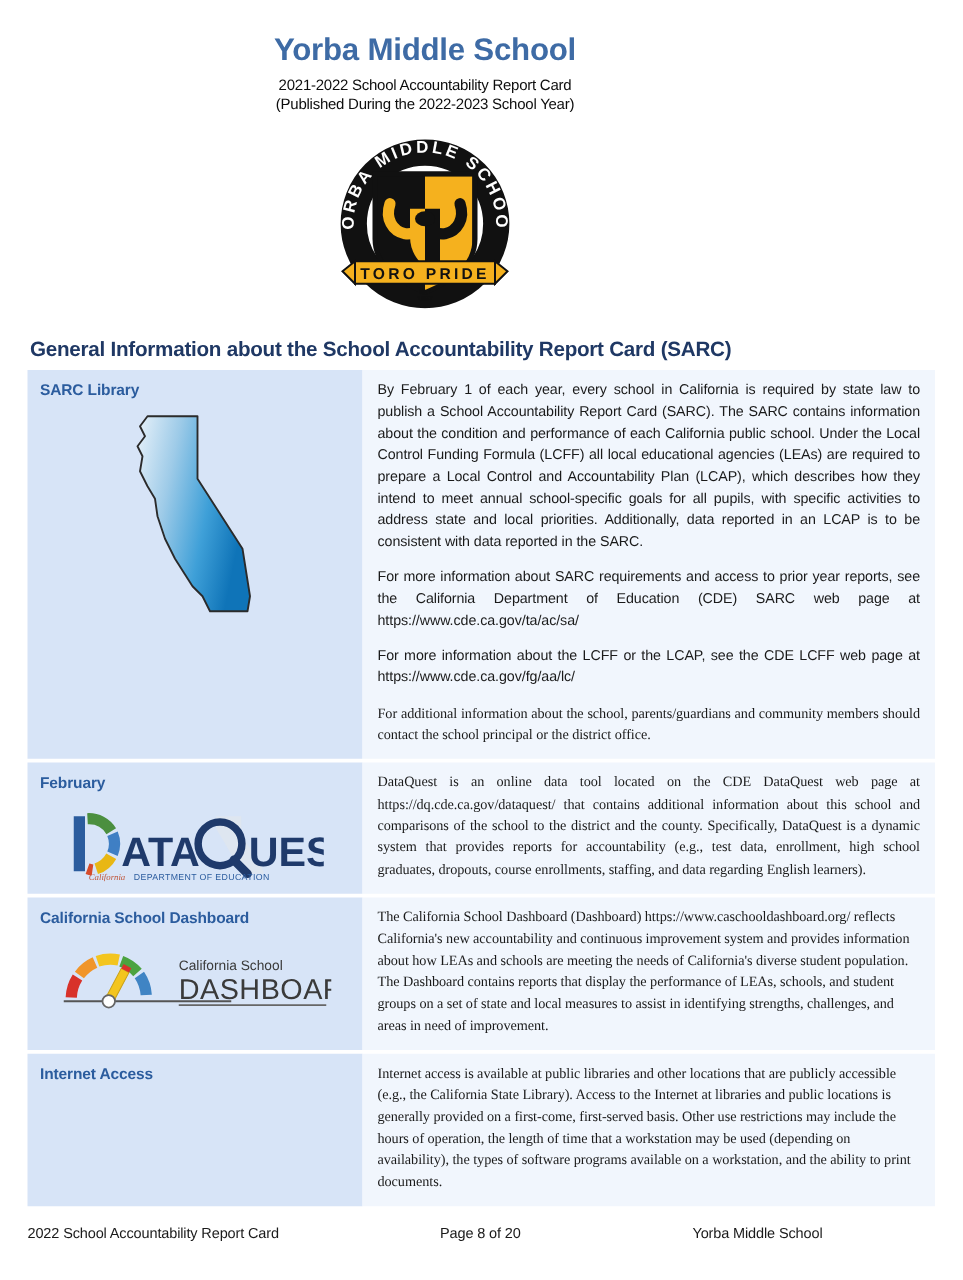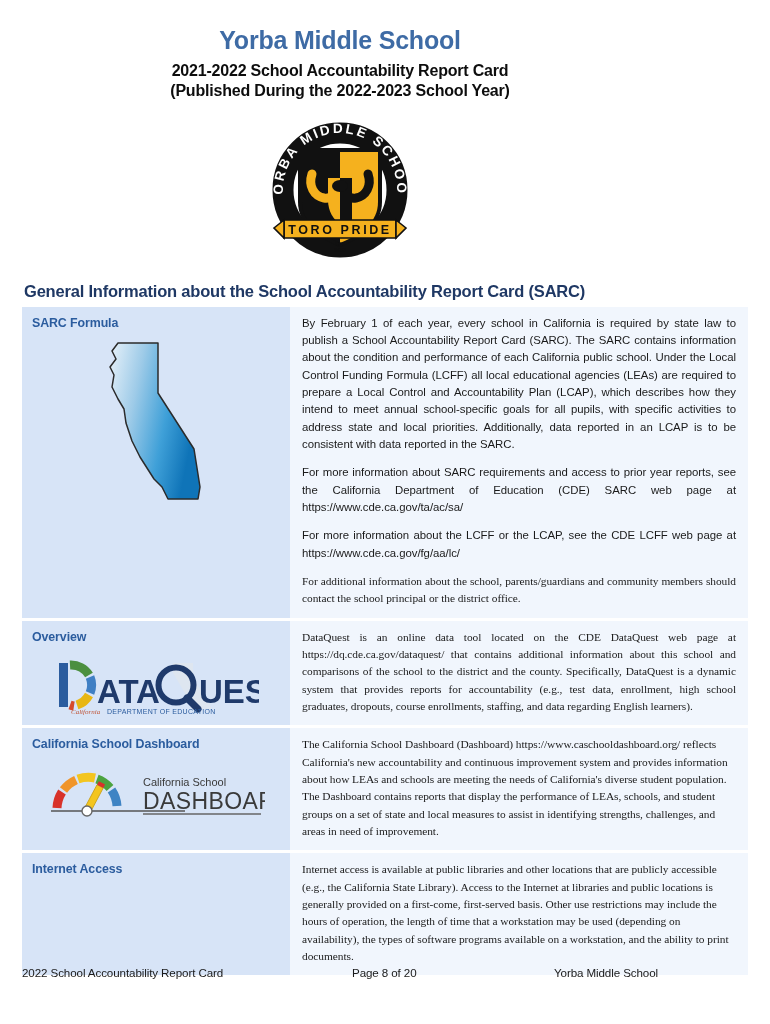--- a/index.html
+++ b/index.html
@@ -19,21 +19,21 @@
     padding:0 22px;
   }
 
   
   .doc-header{ text-align:center; padding-top:26px; }
   .school-title{
     font-size:25px; font-weight:bold; color:#3e6ba5;
     letter-spacing:-0.2px; line-height:1.15; margin:0;
   }
   .report-title{
-    font-size:16px; font-weight:bold; color:#0d0d0d;
+    font-size:12px; font-weight:normal; color:#0d0d0d;
     line-height:1.28; margin:6px 0 0 0; letter-spacing:-0.2px;
   }
   .report-title .l2{ display:block;text-align:center; }
 
   
   .crest-wrap{ display:flex; justify-content:center; margin-top:14px; }
 
   
   .section-heading{
     font-size:16.5px; font-weight:bold; color:#1f3864;
@@ -71,21 +71,21 @@
   .label-graphic{
     display:flex; justify-content:center; align-items:flex-start;
   }
   .ca-map-holder{ margin-top:6px; }
   .dq-holder{ margin-top:12px; }
   .db-holder{ margin-top:14px; }
 
   
   .doc-footer{
     position:absolute;
-    left:22px; right:22px; bottom:45px;
+    left:22px; right:22px; bottom:31px;
     display:flex; align-items:baseline;
     font-size:11.6px; color:#1a1a1a;
     letter-spacing:-0.1px;
   }
   .f-left{ flex:0 0 330px; text-align:left; }
   .f-center{ flex:0 0 200px; text-align:left; }
   .f-right{ flex:1 1 auto; text-align:right; }
 </style>
 </head>
 <body>
@@ -143,21 +143,21 @@
       <text x="74" y="136" text-anchor="middle" font-family="'Liberation Sans', sans-serif" font-size="5.5" font-weight="bold" fill="#111111">1957</text>
     </svg>
   </div>
 
   <div class="section-heading">General Information about the School Accountability Report Card (SARC)</div>
 
   <div class="sarc-table">
 
     <div class="row">
       <div class="cell-label">
-        <div class="label-text">SARC Formula</div>
+        <div class="label-text">SARC Library</div>
         <div class="label-graphic ca-map-holder">
           <svg width="120" height="188" viewBox="0 0 120 188">
             <defs>
               <linearGradient id="cagrad" x1="0" y1="0" x2="1" y2="0.35">
                 <stop offset="0%" stop-color="#e9f2fa"></stop>
                 <stop offset="35%" stop-color="#9ecbe8"></stop>
                 <stop offset="70%" stop-color="#3fa0d8"></stop>
                 <stop offset="100%" stop-color="#0f74b8"></stop>
               </linearGradient>
             </defs>
@@ -170,21 +170,21 @@
       <div class="cell-body">
         <p class="body-p">By February 1 of each year, every school in California is required by state law to publish a School Accountability Report Card (SARC). The SARC contains information about the condition and performance of each California public school. Under the Local Control Funding Formula (LCFF) all local educational agencies (LEAs) are required to prepare a Local Control and Accountability Plan (LCAP), which describes how they intend to meet annual school-specific goals for all pupils, with specific activities to address state and local priorities. Additionally, data reported in an LCAP is to be consistent with data reported in the SARC.</p>
         <p class="body-p">For more information about SARC requirements and access to prior year reports, see the California Department of Education (CDE) SARC web page at https://www.cde.ca.gov/ta/ac/sa/</p>
         <p class="body-p">For more information about the LCFF or the LCAP, see the CDE LCFF web page at https://www.cde.ca.gov/fg/aa/lc/</p>
         <p class="body-p">For additional information about the school, parents/guardians and community members should contact the school principal or the district office.</p>
       </div>
     </div>
 
     <div class="row">
       <div class="cell-label">
-        <div class="label-text">Overview</div>
+        <div class="label-text">February</div>
         <div class="label-graphic dq-holder">
           <svg width="206" height="58" viewBox="0 0 206 58">
 
             <path d="M120 6 L140 6 L140 22 L156 44 L158 52 L144 52 L134 40 L126 26 L120 16 Z" fill="#dfe6ee" opacity="0.85"></path>
 
             <rect x="6" y="6" width="9" height="44" fill="#2b5c9e"></rect>
             <path d="M17 8 A 21 21 0 0 1 36 18" fill="none" stroke="#4b8f3f" stroke-width="9"></path>
             <path d="M37 20 A 21 21 0 0 1 37 36" fill="none" stroke="#3f7fc4" stroke-width="9"></path>
             <path d="M36 38 A 21 21 0 0 1 24 48" fill="none" stroke="#e8b714" stroke-width="9"></path>
             <path d="M21 49 A 21 21 0 0 1 17 48" fill="none" stroke="#d64b2a" stroke-width="9"></path>

